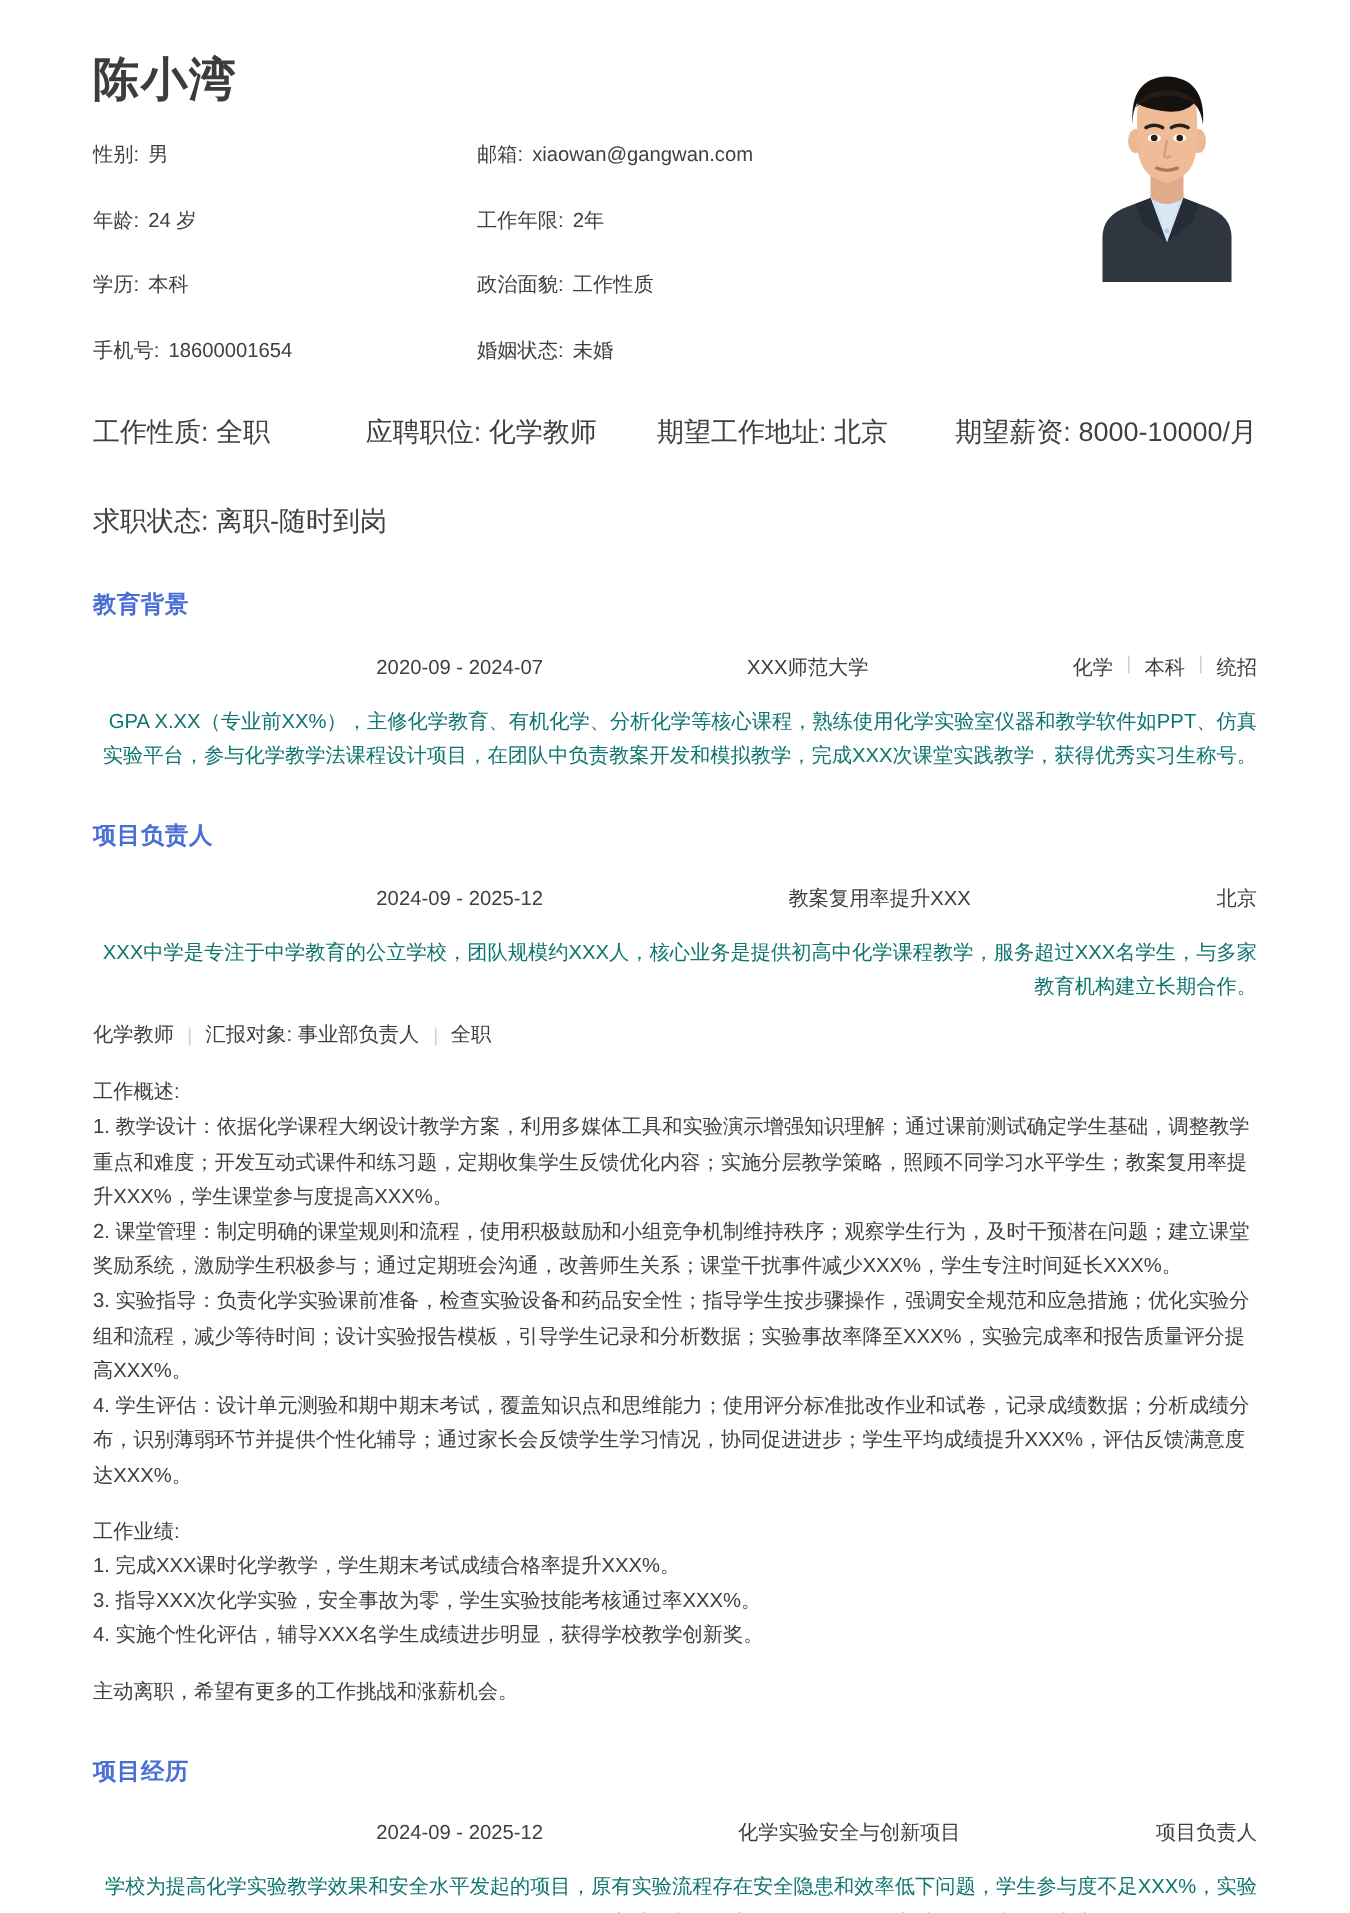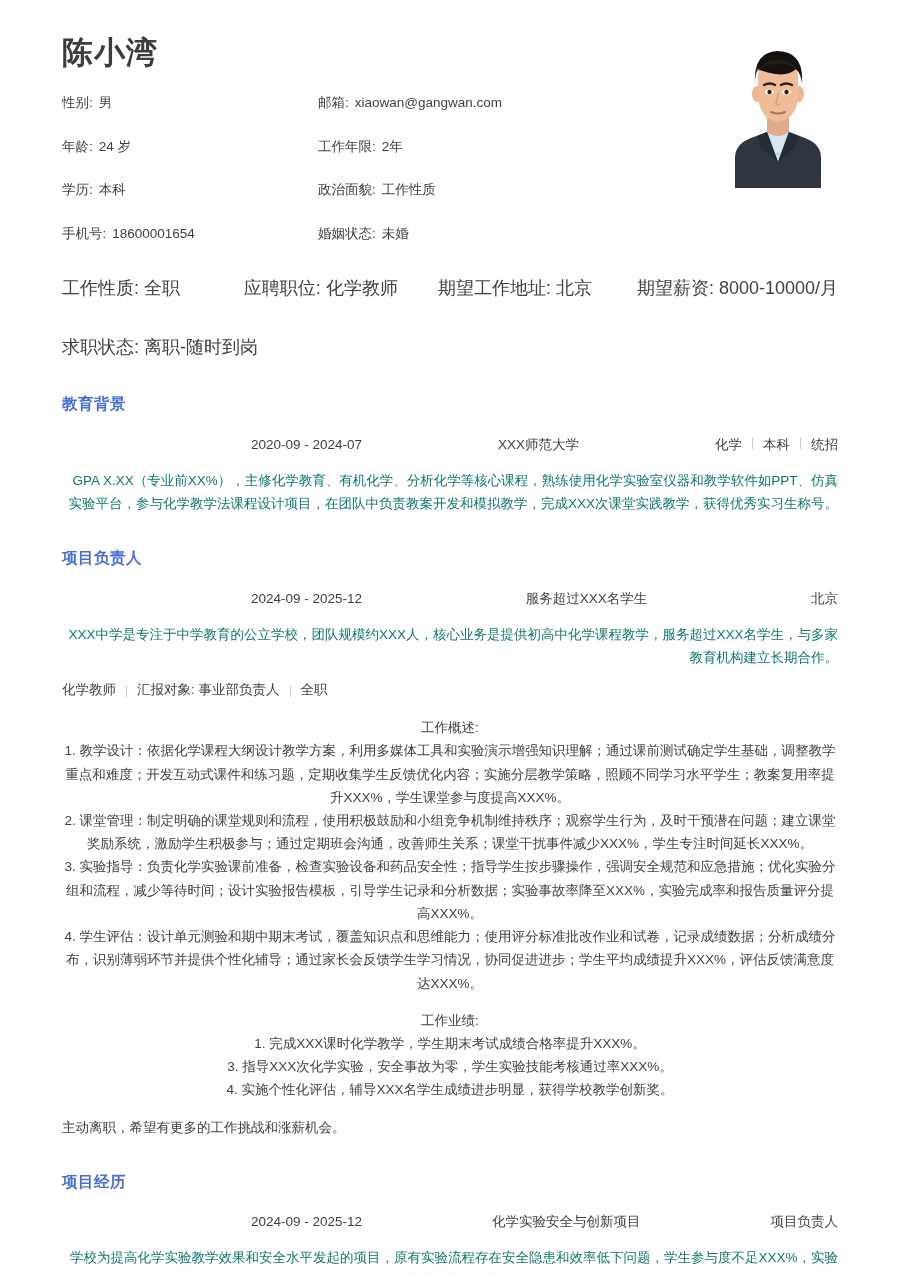--- a/index.html
+++ b/index.html
@@ -125,21 +125,21 @@
   .meta-line .sep {
     display: inline-block;
     width: 1px;
     height: 12px;
     background: #cfcfcf;
     margin: 0 10px;
     position: relative;
     top: 0px;
   }
 
-  .block { margin-bottom: 0; text-align: center; }
+  .block { margin-bottom: 0; }
   .block-label {
     font-size: 13.5px;
     line-height: 1.72;
     color: #3f3f3f;
   }
   .list-line {
     font-size: 13.5px;
     line-height: 1.72;
     color: #3f3f3f;
   }
@@ -275,21 +275,21 @@
     </div>
 
     <p class="para">GPA X.XX（专业前XX%），主修化学教育、有机化学、分析化学等核心课程，熟练使用化学实验室仪器和教学软件如PPT、仿真实验平台，参与化学教学法课程设计项目，在团队中负责教案开发和模拟教学，完成XXX次课堂实践教学，获得优秀实习生称号。</p>
   </div>
 
   <div class="section">
     <div class="section-title">项目负责人</div>
 
     <div class="entry-head">
       <div class="eh-date">2024-09 - 2025-12</div>
-      <div class="eh-mid">服务超过XXX名学生</div>
+      <div class="eh-mid">教案复用率提升XXX</div>
       <div class="eh-right">北京</div>
     </div>
 
     <p class="para">XXX中学是专注于中学教育的公立学校，团队规模约XXX人，核心业务是提供初高中化学课程教学，服务超过XXX名学生，与多家教育机构建立长期合作。</p>
 
     <div class="meta-line">
       <span>化学教师</span>
       <span class="sep"></span>
       <span>汇报对象: 事业部负责人</span>
       <span class="sep"></span>

